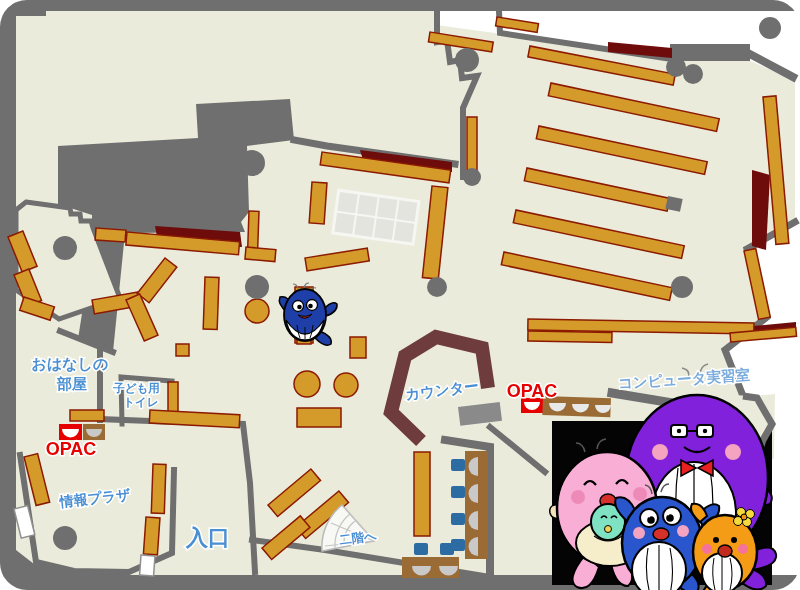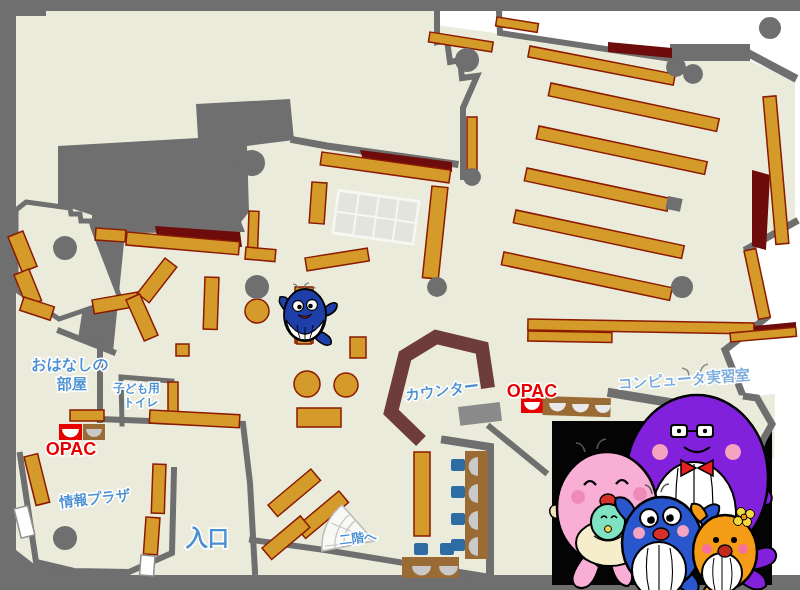--- a/index.html
+++ b/index.html
@@ -1,17 +1,17 @@
 <!DOCTYPE html>
 <html><head>
 <meta charset="utf-8">
 <style>
   html,body{margin:0;padding:0;background:#fff;}
   .stage{position:relative;width:800px;height:590px;overflow:hidden;
-         font-family:"Liberation Sans",sans-serif;}
+         font-family:"Liberation Sans",sans-serif;border-radius:27px;}
   svg{display:block;}
   text{font-family:"Liberation Sans","DejaVu Sans",sans-serif;font-weight:bold;}
   .lbl-blue{fill:#4a8fd3;stroke:#ffffff;stroke-width:3px;paint-order:stroke;}
   .lbl-lightblue{fill:#79abdd;stroke:#ffffff;stroke-width:3px;paint-order:stroke;}
   .lbl-red{fill:#e60000;stroke:#ffffff;stroke-width:3px;paint-order:stroke;}
 </style>
 </head>
 <body>
 
 <div class="stage">

